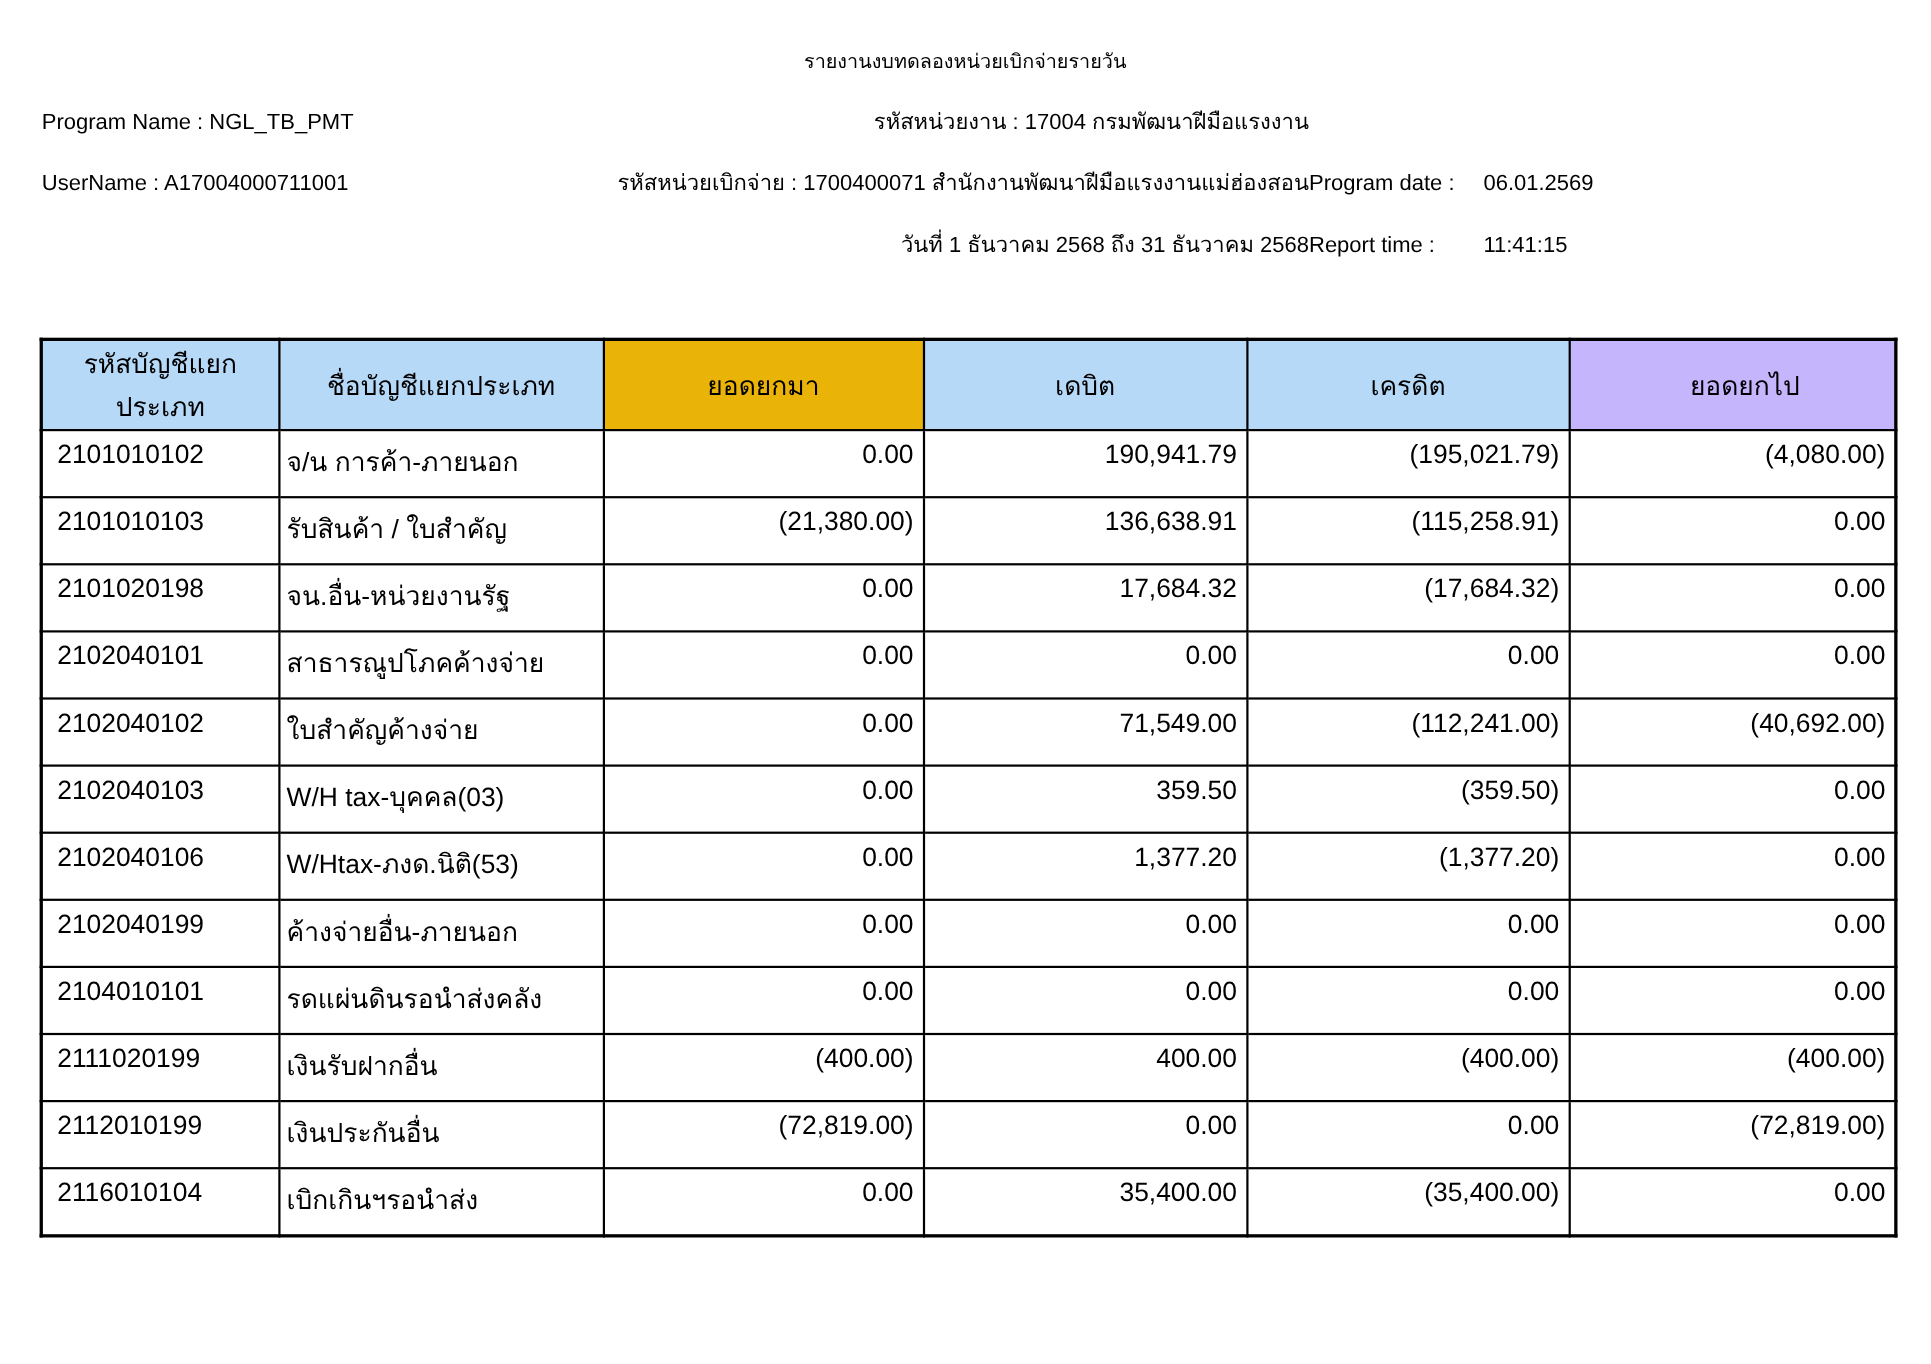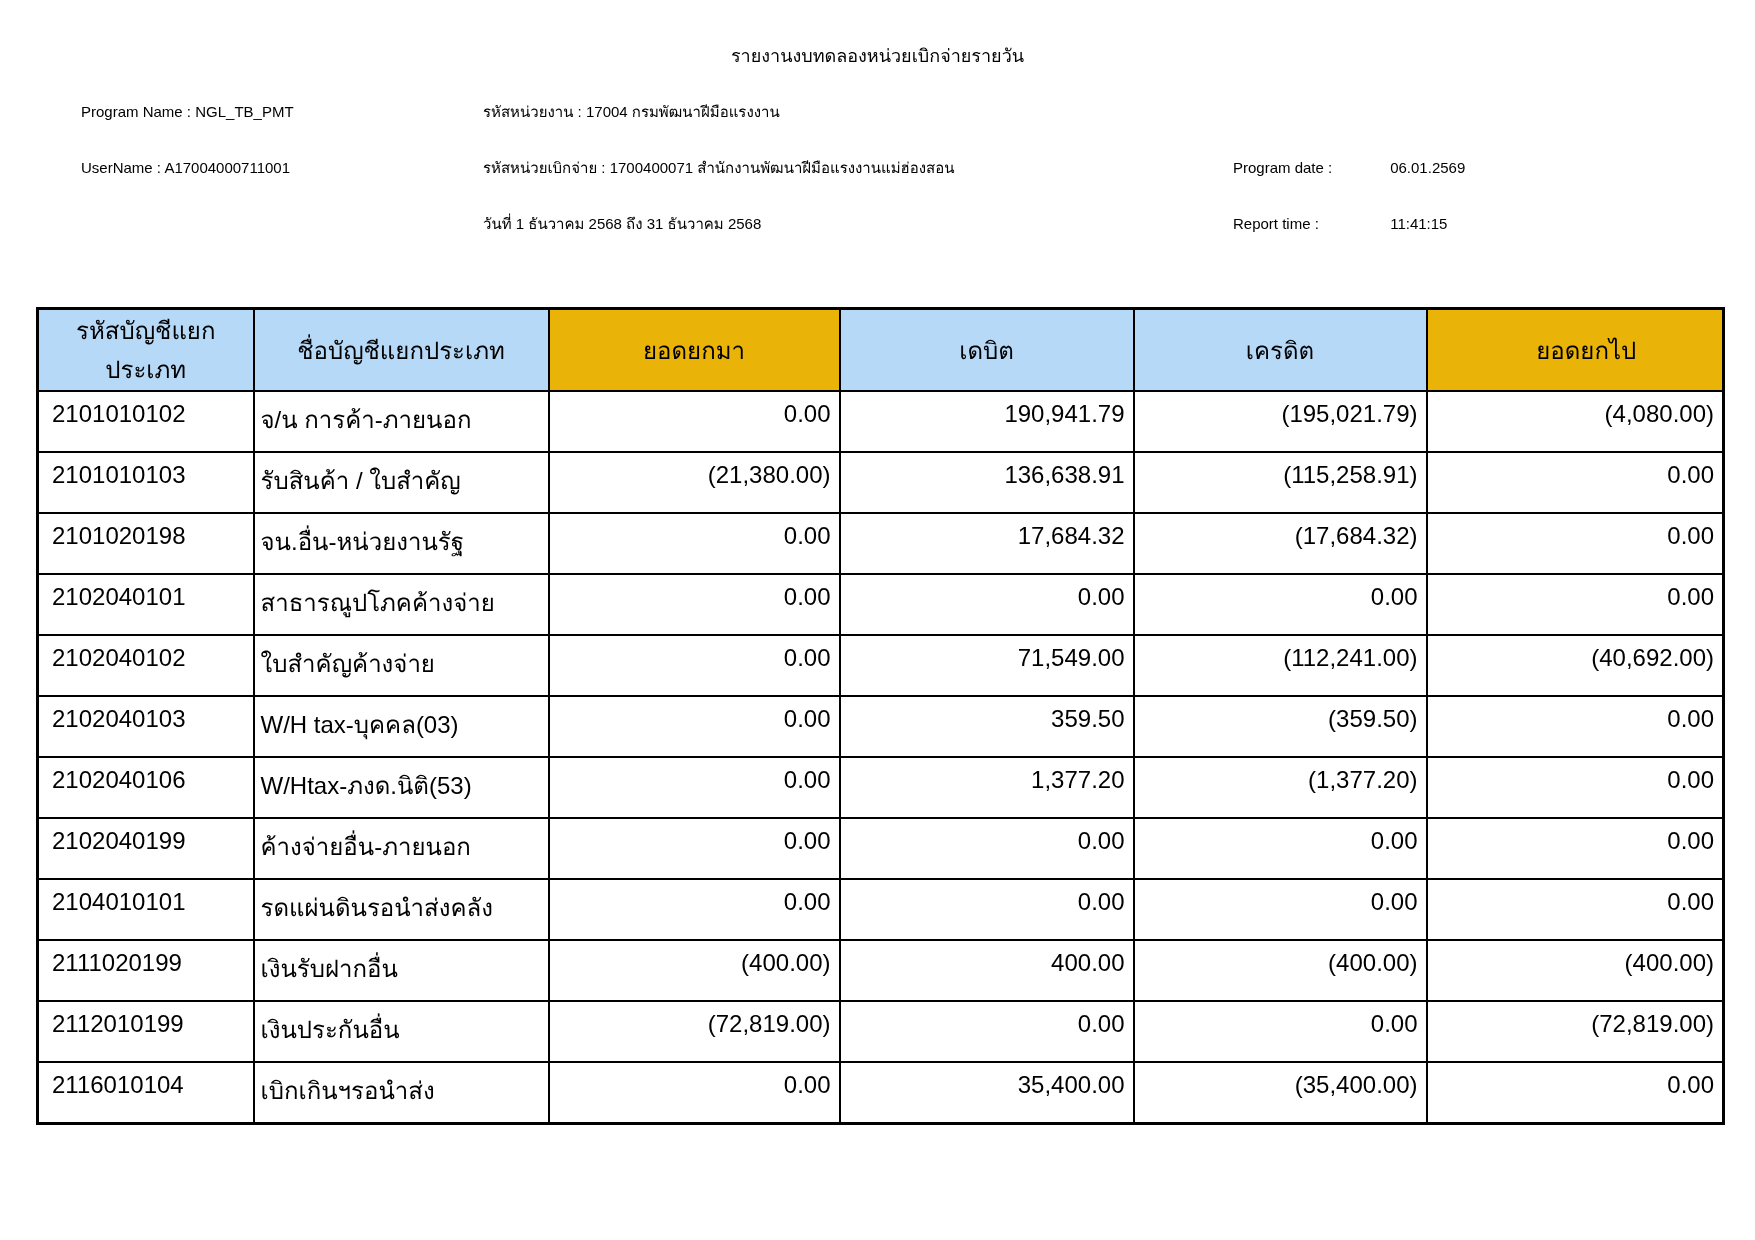--- a/index.html
+++ b/index.html
@@ -25,33 +25,32 @@
     line-height: 28px;
   }
   .meta {
     margin-top: 28px;
   }
   .meta-row {
     display: flex;
     align-items: flex-start;
     height: 27px;
     margin-bottom: 29px;
-    font-size: 15px;
+    font-size: 20px;
     line-height: 27px;
-    margin-left: 43px;
   }
   .meta-left {
     width: 440px;
     padding-left: 38px;
     box-sizing: border-box;
     white-space: nowrap;
   }
   .meta-center {
     width: 750px;
-    text-align: left;
+    text-align: right;
     white-space: nowrap;
   }
   .meta-right {
     flex: 1;
     padding-left: 0;
     white-space: nowrap;
   }
   .meta-label {
     display: inline-block;
     width: 153px;
@@ -137,21 +136,21 @@
       <col style="width:293px">
       <col style="width:297px">
     </colgroup>
     <thead>
       <tr>
         <th style="background: rgb(183, 217, 248);">รหัสบัญชีแยกประเภท</th>
         <th style="background: rgb(183, 217, 248);">ชื่อบัญชีแยกประเภท</th>
         <th style="background: #eab308;">ยอดยกมา</th>
         <th style="background: rgb(183, 217, 248);">เดบิต</th>
         <th style="background: rgb(183, 217, 248);">เครดิต</th>
-        <th style="background: #eab308; padding-left: 24px;">ยอดยกไป</th>
+        <th style="background: #c4b5fd; padding-left: 24px;">ยอดยกไป</th>
       </tr>
     </thead>
     <tbody>
         <tr>
           <td class="code">2101010102</td>
           <td class="name">จ/น การค้า-ภายนอก</td>
           <td class="num">0.00</td>
           <td class="num">190,941.79</td>
           <td class="num">(195,021.79)</td>
           <td class="num">(4,080.00)</td>

